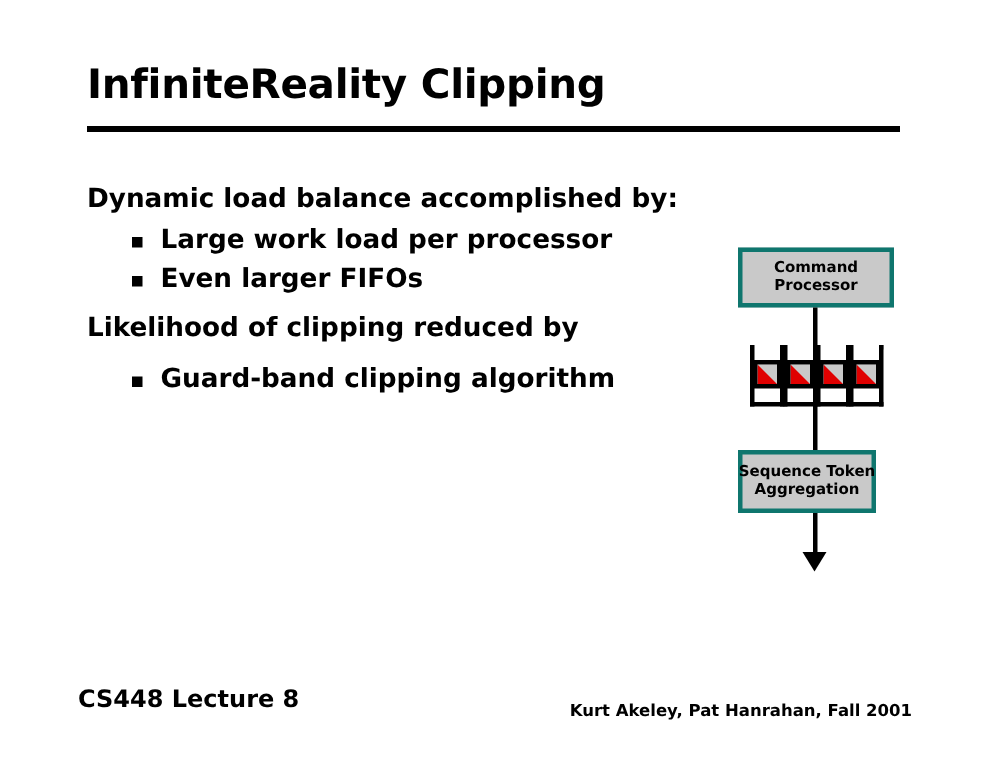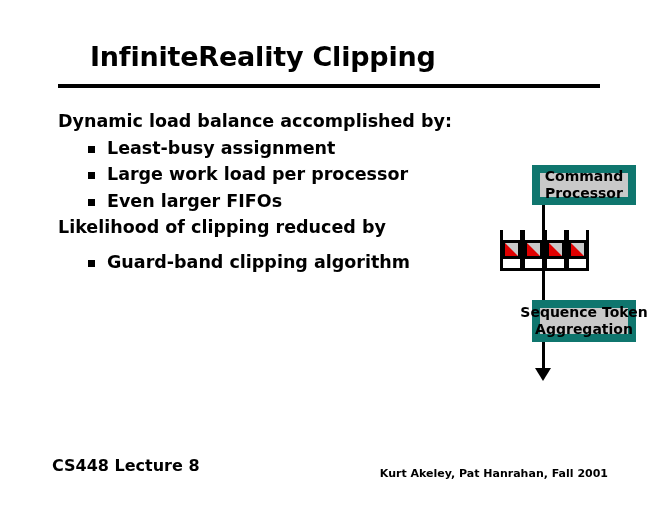--- a/index.html
+++ b/index.html
@@ -18,21 +18,20 @@
 
   
   #slide-title {
     position: absolute;
     left: 58px;
     top: 41px;
     font-size: 27px;
     font-weight: bold;
     letter-spacing: -0.2px;
     white-space: nowrap;
-    margin-left: 32px;
   }
   #title-rule {
     position: absolute;
     left: 58px;
     top: 84px;
     width: 542px;
     height: 4px;
     background: #000000;
   }
 
@@ -40,21 +39,21 @@
   #body-block {
     position: absolute;
     left: 58px;
     top: 110px;
     width: 420px;
   }
   .lvl1 {
     font-size: 17.5px;
     font-weight: bold;
     line-height: 1;
-    margin: 3px 0 9px 0;
+    margin: 15px 0 9px 0;
     white-space: nowrap;
   }
   .lvl2 {
     font-size: 17.5px;
     font-weight: bold;
     line-height: 1;
     margin: 0 0 9px 0;
     padding-left: 49px;
     position: relative;
     white-space: nowrap;
@@ -73,43 +72,42 @@
   #diagram {
     position: absolute;
     left: 488px;
     top: 160px;
     width: 120px;
     height: 225px;
   }
   .dbox {
     position: absolute;
     background: #c9c9c9;
-    border: 8px solid #0f766e;
+    border: 3px solid #0f766e;
     box-sizing: border-box;
     display: flex;
     flex-direction: column;
     align-items: center;
     justify-content: center;
-    font-size: 14px;
+    font-size: 10px;
     font-weight: bold;
     line-height: 1.22;
     text-align: center;
     white-space: nowrap;
-    margin-left: 40px;
   }
   #box-command {
     left: 4px;
     top: 5px;
     width: 104px;
     height: 40px;
   }
   #box-sequence {
     left: 4px;
     top: 140px;
-    width: 104px;
+    width: 92px;
     height: 42px;
   }
   .vline {
     position: absolute;
     background: #000000;
     width: 3px;
   }
   .hline {
     position: absolute;
     background: #000000;
@@ -198,24 +196,20 @@
 </head>
 <body>
 
 <div id="slide-title">InfiniteReality Clipping</div>
 <div id="title-rule"></div>
 
 <div id="body-block">
 
   <p class="lvl1">Dynamic load balance accomplished by:</p>
 
-  <p class="lvl2">
-    <span class="bullet"></span>
-    <span>Least-busy assignment</span>
-  </p>
 
   <p class="lvl2">
     <span class="bullet"></span>
     <span>Large work load per processor</span>
   </p>
 
   <p class="lvl2">
     <span class="bullet"></span>
     <span>Even larger FIFOs</span>
   </p>

